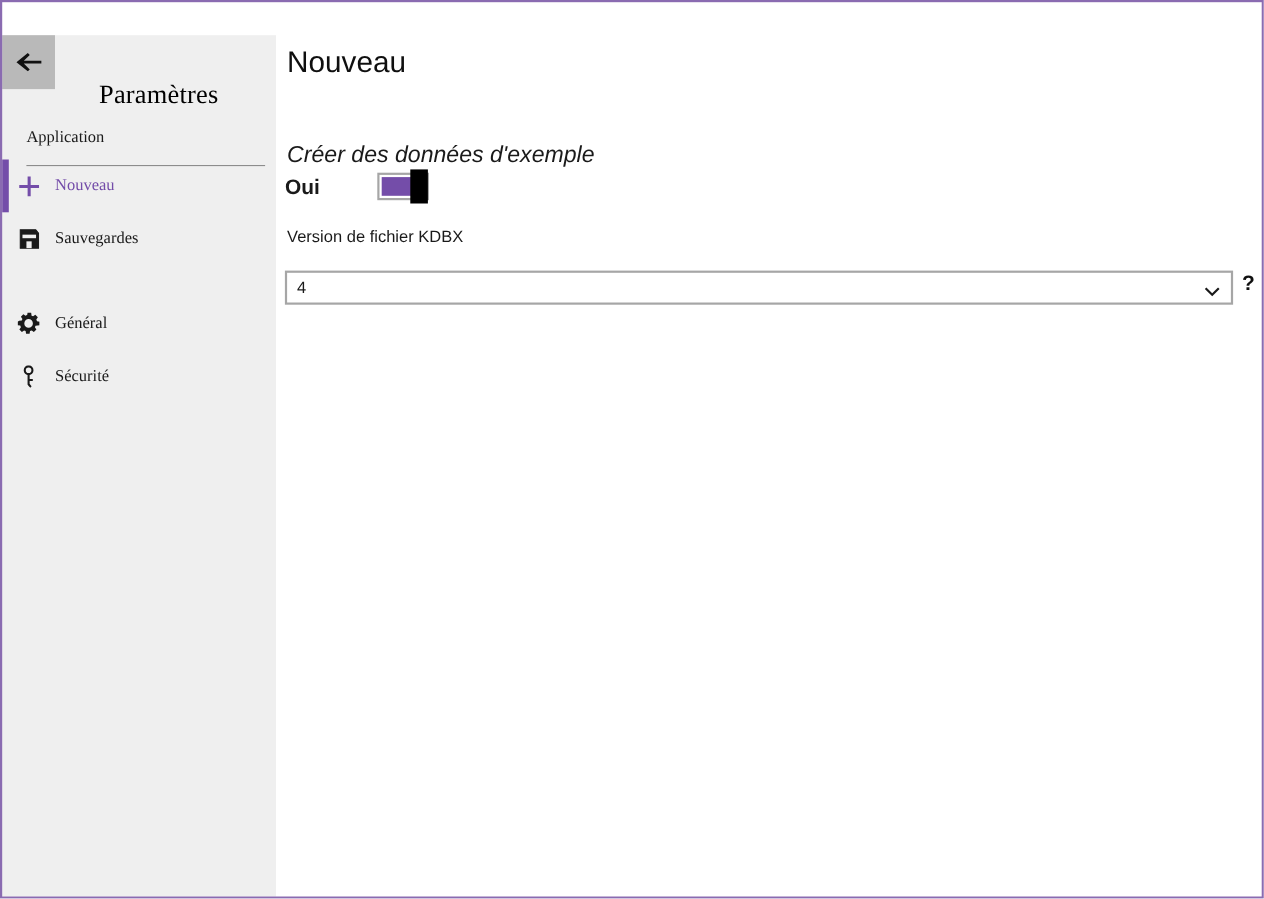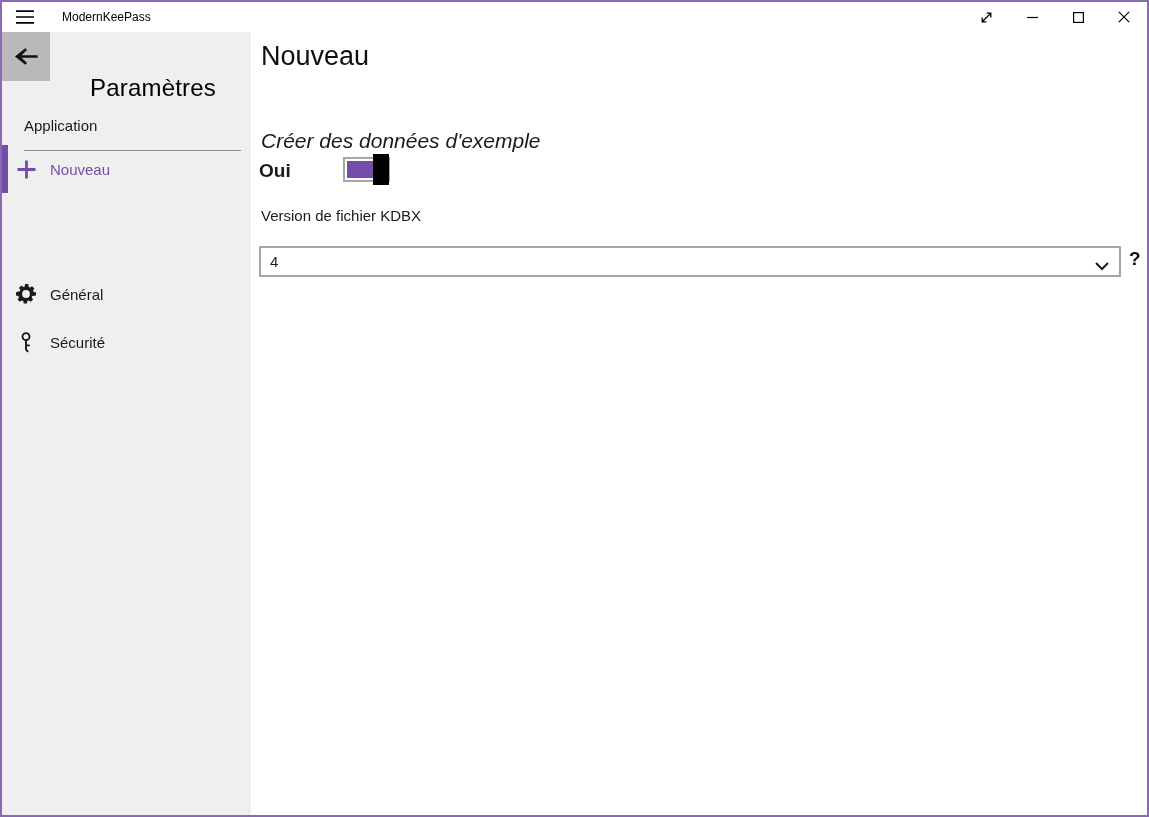--- a/index.html
+++ b/index.html
@@ -30,20 +30,21 @@
   .app-title { font-size:12px; color:#000; margin-left:14px; }
   .win-controls { position:absolute; right:0; top:0; height:30px; display:flex; }
   .win-btn {
     width:46px; height:30px; display:flex; align-items:center; justify-content:center;
   }
 
   
   .sidebar {
     position:absolute; left:2px; top:32px; width:249px; bottom:2px;
     background:#efefef;
+    font-family:Liberation Serif, serif;
   }
   .back-button {
     position:absolute; left:0; top:0; width:48px; height:49px;
     background:#b9b9b9; display:flex; align-items:center; justify-content:center;
   }
   .sidebar-title {
     position:absolute; left:88px; top:42px;
     font-size:24px; color:#000; letter-spacing:0.2px;
   }
   .section-header {
@@ -98,71 +99,50 @@
     position:absolute; left:878px; top:216px;
     font-size:19px; font-weight:700; color:#0f0f0f;
   }
 </style>
 </head>
 <body>
 
 <div class="window">
   <div class="border-overlay"></div>
 
-  <div class="titlebar">
-    <div class="hamburger-btn">
-      <svg width="18" height="14" viewBox="0 0 18 14">
-        <path d="M0 1.2h18M0 7h18M0 12.8h18" stroke="#000" stroke-width="1.7" fill="none"></path>
-      </svg>
-    </div>
-    <span class="app-title">ModernKeePass</span>
-
-    <div class="win-controls">
-      <div class="win-btn">
-        <svg width="15" height="15" viewBox="0 0 15 15">
-          <path d="M3.2 11.8 11.8 3.2 M7.6 3.2h4.2v4.2 M7.4 11.8H3.2V7.6" stroke="#000" stroke-width="1.3" fill="none"></path>
-        </svg>
-      </div>
-      <div class="win-btn">
-        <svg width="11" height="11" viewBox="0 0 11 11">
-          <path d="M0 5.5h11" stroke="#000" stroke-width="1.2" fill="none"></path>
-        </svg>
-      </div>
-      <div class="win-btn">
-        <svg width="11" height="11" viewBox="0 0 11 11">
-          <rect x="0.6" y="0.6" width="9.8" height="9.8" stroke="#000" stroke-width="1.2" fill="none"></rect>
-        </svg>
-      </div>
-      <div class="win-btn">
-        <svg width="12" height="12" viewBox="0 0 12 12">
-          <path d="M0.8 0.8 11.2 11.2 M11.2 0.8 0.8 11.2" stroke="#000" stroke-width="1.2" fill="none"></path>
-        </svg>
-      </div>
-    </div>
-  </div>
 
   <div class="sidebar">
     <div class="back-button">
       <svg width="24" height="17" viewBox="0 0 22 16">
         <path d="M22 6.9H6.9L12 1.8 10.3.2.6 8l9.7 7.8 1.7-1.6-5.1-5.1H22z" fill="#111"></path>
       </svg>
     </div>
     <div class="sidebar-title">Paramètres</div>
 
     <div class="section-header app">Application</div>
 
     <div class="nav-item nav-nouveau selected">
       <span class="icon-box">
         <svg width="19" height="19" viewBox="0 0 19 19">
           <path d="M9.5 0.5v18M0.5 9.5h18" stroke="#744da9" stroke-width="2.8" fill="none"></path>
         </svg>
       </span>
       <span>Nouveau</span>
     </div>
 
+    <div class="nav-item nav-sauvegardes">
+      <span class="icon-box">
+        <svg width="19" height="19" viewBox="0 0 20 20">
+          <path d="M1.5 1h14.8L19 4.2V18.5H1.5z" fill="#1a1a1a" stroke="#1a1a1a" stroke-width="1"></path>
+          <rect x="3.6" y="5.6" width="13" height="3.4" fill="#efefef"></rect>
+          <rect x="7.4" y="12" width="5" height="6.5" fill="#efefef"></rect>
+        </svg>
+      </span>
+      <span>Sauvegardes</span>
+    </div>
 
 
     <div class="nav-item nav-general">
       <span class="icon-box">
         <svg width="20" height="20" viewBox="0 0 20 20">
           <path fill-rule="evenodd" fill="#1a1a1a" d="M20 11.6V8.4l-2.4-.4a8 8 0 0 0-.6-1.5l1.4-2-2.3-2.3-2 1.4a8 8 0 0 0-1.4-.6L12.3 0H9.1l-.4 2.4a8 8 0 0 0-1.5.6l-2-1.4L3 3.9l1.4 2a8 8 0 0 0-.6 1.4L1.4 7.7 0 8.4v3.2l2.4.4c.15.5.35 1 .6 1.5l-1.4 2 2.3 2.3 2-1.4c.45.25.9.45 1.4.6l.4 2.4h3.2l.4-2.4a8 8 0 0 0 1.5-.6l2 1.4 2.3-2.3-1.4-2c.25-.45.45-.9.6-1.4zM10 13.9a3.9 3.9 0 1 1 0-7.8 3.9 3.9 0 0 1 0 7.8z"></path>
         </svg>
       </span>
       <span>Général</span>
     </div>

